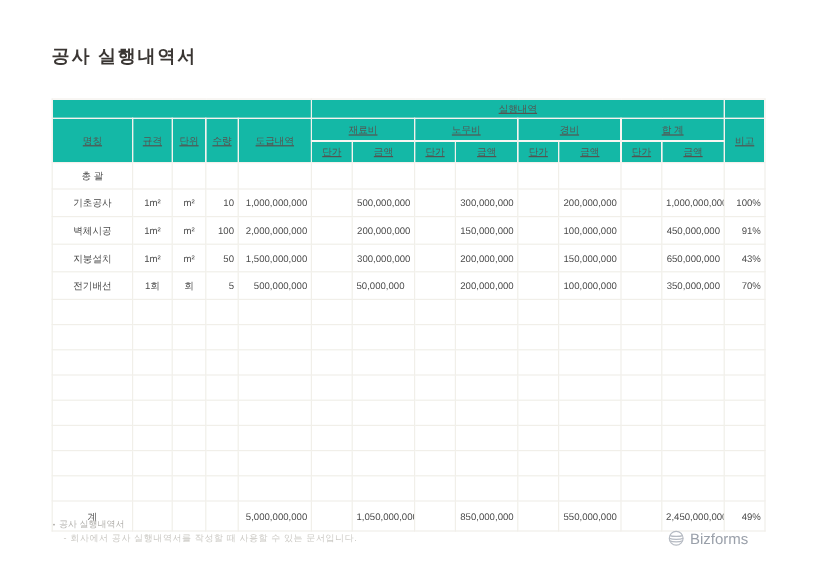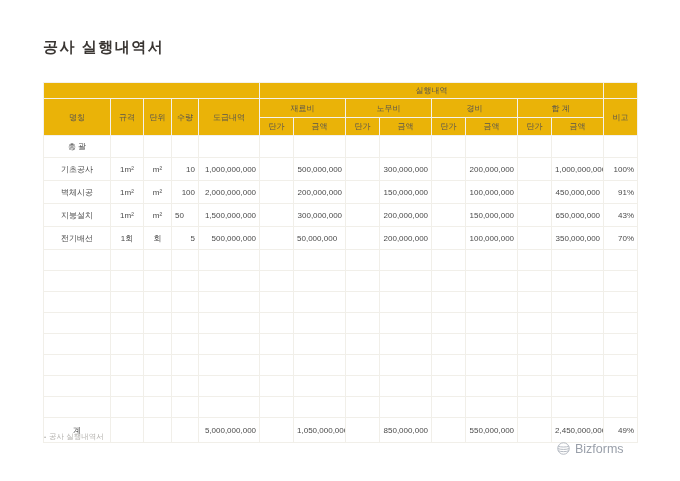--- a/index.html
+++ b/index.html
@@ -14,22 +14,23 @@
   table.doc-table {
     position:absolute; left:43px; top:82px; width:594px;
     border-collapse:collapse; table-layout:fixed;
   }
   .doc-table th, .doc-table td {
     border:1px solid #f1efe9;
     font-size:8px; font-weight:normal; color:#4b4b4b;
     padding:0 3px; white-space:nowrap; overflow:hidden; vertical-align:middle;
   }
   .doc-table thead th {
-    background:#eab308; color:#565350; text-align:center;
+    background:#14b8a6; color:#565350; text-align:center;
     border-color:#f3f1ec;
+    text-decoration:underline;
   }
   .doc-table thead tr.h1 th { height:15px; }
   .doc-table thead tr.h2 th { height:18px; }
   .doc-table thead tr.h3 th { height:17px; }
   .doc-table thead { border-bottom:1px solid #edebe5; }
   .doc-table tbody td { background:#ffffff; }
   .row-section td { height:21px; }
   .row-data td { height:22px; }
   .row-empty td { height:20px; }
   .row-total td { height:24px; }
@@ -142,21 +143,21 @@
           <td style="text-align: right;"></td>
           <td style="text-align: right;">100,000,000</td>
           <td style="text-align: right;"></td>
           <td style="text-align: right;">450,000,000</td>
           <td style="text-align: right;">91%</td>
         </tr>
         <tr class="row-data">
           <td style="text-align: center;">지붕설치</td>
           <td style="text-align: center;">1m²</td>
           <td style="text-align: center;">m²</td>
-          <td style="text-align: left; margin-top: 20px;">50</td>
+          <td style="text-align: right; margin-top: 20px;">50</td>
           <td style="text-align: right;">1,500,000,000</td>
           <td style="text-align: right;"></td>
           <td style="text-align: right;">300,000,000</td>
           <td style="text-align: right;"></td>
           <td style="text-align: right;">200,000,000</td>
           <td style="text-align: right;"></td>
           <td style="text-align: right;">150,000,000</td>
           <td style="text-align: right;"></td>
           <td style="text-align: right;">650,000,000</td>
           <td style="text-align: right;">43%</td>
@@ -319,20 +320,21 @@
           <td style="text-align: right;">550,000,000</td>
           <td style="text-align: right;"></td>
           <td style="text-align: right;">2,450,000,000</td>
           <td style="text-align: right;">49%</td>
         </tr>
       </tbody>
   </table>
 
   <div class="footer-note">
     <div class="footer-heading"><span class="bullet">•</span><span>공사 실행내역서</span></div>
+    <div class="footer-line">- 회사에서 공사 실행내역서를 작성할 때 사용할 수 있는 문서입니다.</div>
   </div>
 
   <div class="brand">
     <svg class="brand-icon" viewBox="0 0 24 24" fill="none" stroke="#b6bbc3" stroke-width="1.6">
       <circle cx="12" cy="12" r="9.2"></circle>
       <path d="M3.5 8.5 C 7 10, 17 10, 20.5 8.5"></path>
       <path d="M2.8 12 C 7 14, 17 14, 21.2 12"></path>
       <path d="M3.5 15.5 C 7 17.5, 17 17.5, 20.5 15.5"></path>
     </svg>
     <span class="brand-text">Bizforms</span>

